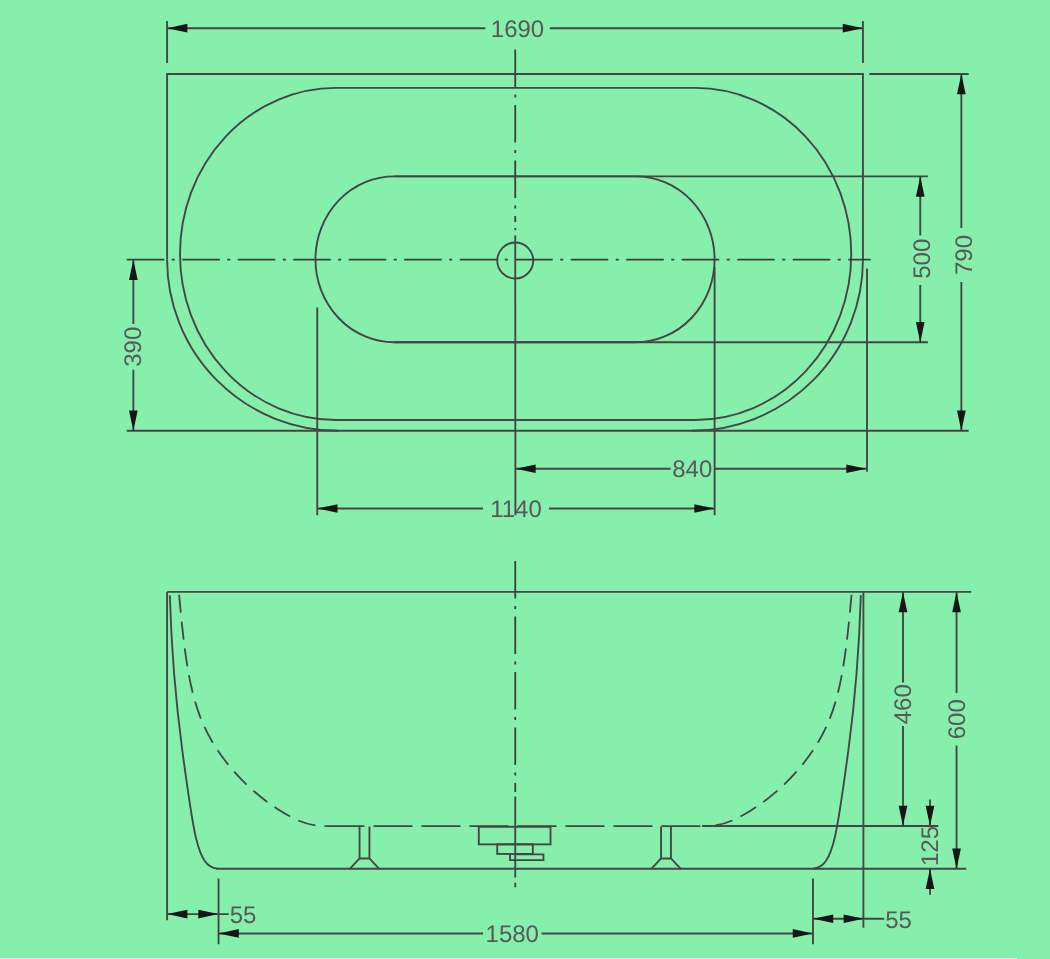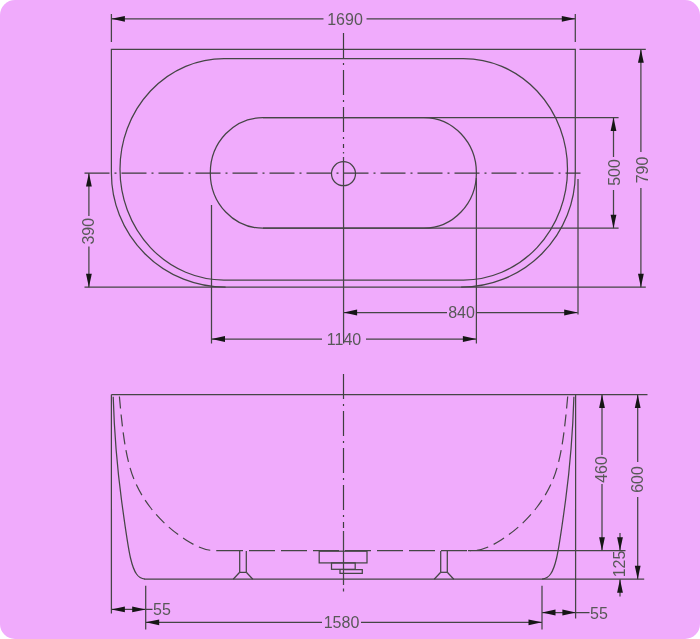--- a/index.html
+++ b/index.html
@@ -1,16 +1,16 @@
 <!DOCTYPE html>
 <html><head>
 <meta charset="utf-8">
 <style>
   html,body{margin:0;padding:0;background:#ffffff;}
-  .wrap{width:700px;height:639px;background:#f0abfc;overflow:hidden;border-radius:15px;}
+  .wrap{width:700px;height:639px;background:#86efac;overflow:hidden;}
   svg{display:block;}
   .l{stroke:#454545;stroke-width:1.25;fill:none;}
   .c{stroke:#3d3d3d;stroke-width:1.2;fill:none;stroke-dasharray:25 5 2 5;}
   .h{stroke:#454545;stroke-width:1.2;fill:none;stroke-dasharray:12 6;}
   .hf{stroke:#454545;stroke-width:1.2;fill:none;stroke-dasharray:26 6;}
   .ar{fill:#161616;stroke:none;}
   text{fill:#585858;font-family:"Liberation Sans",sans-serif;font-size:16px;}
 </style>
 </head>
 <body>

